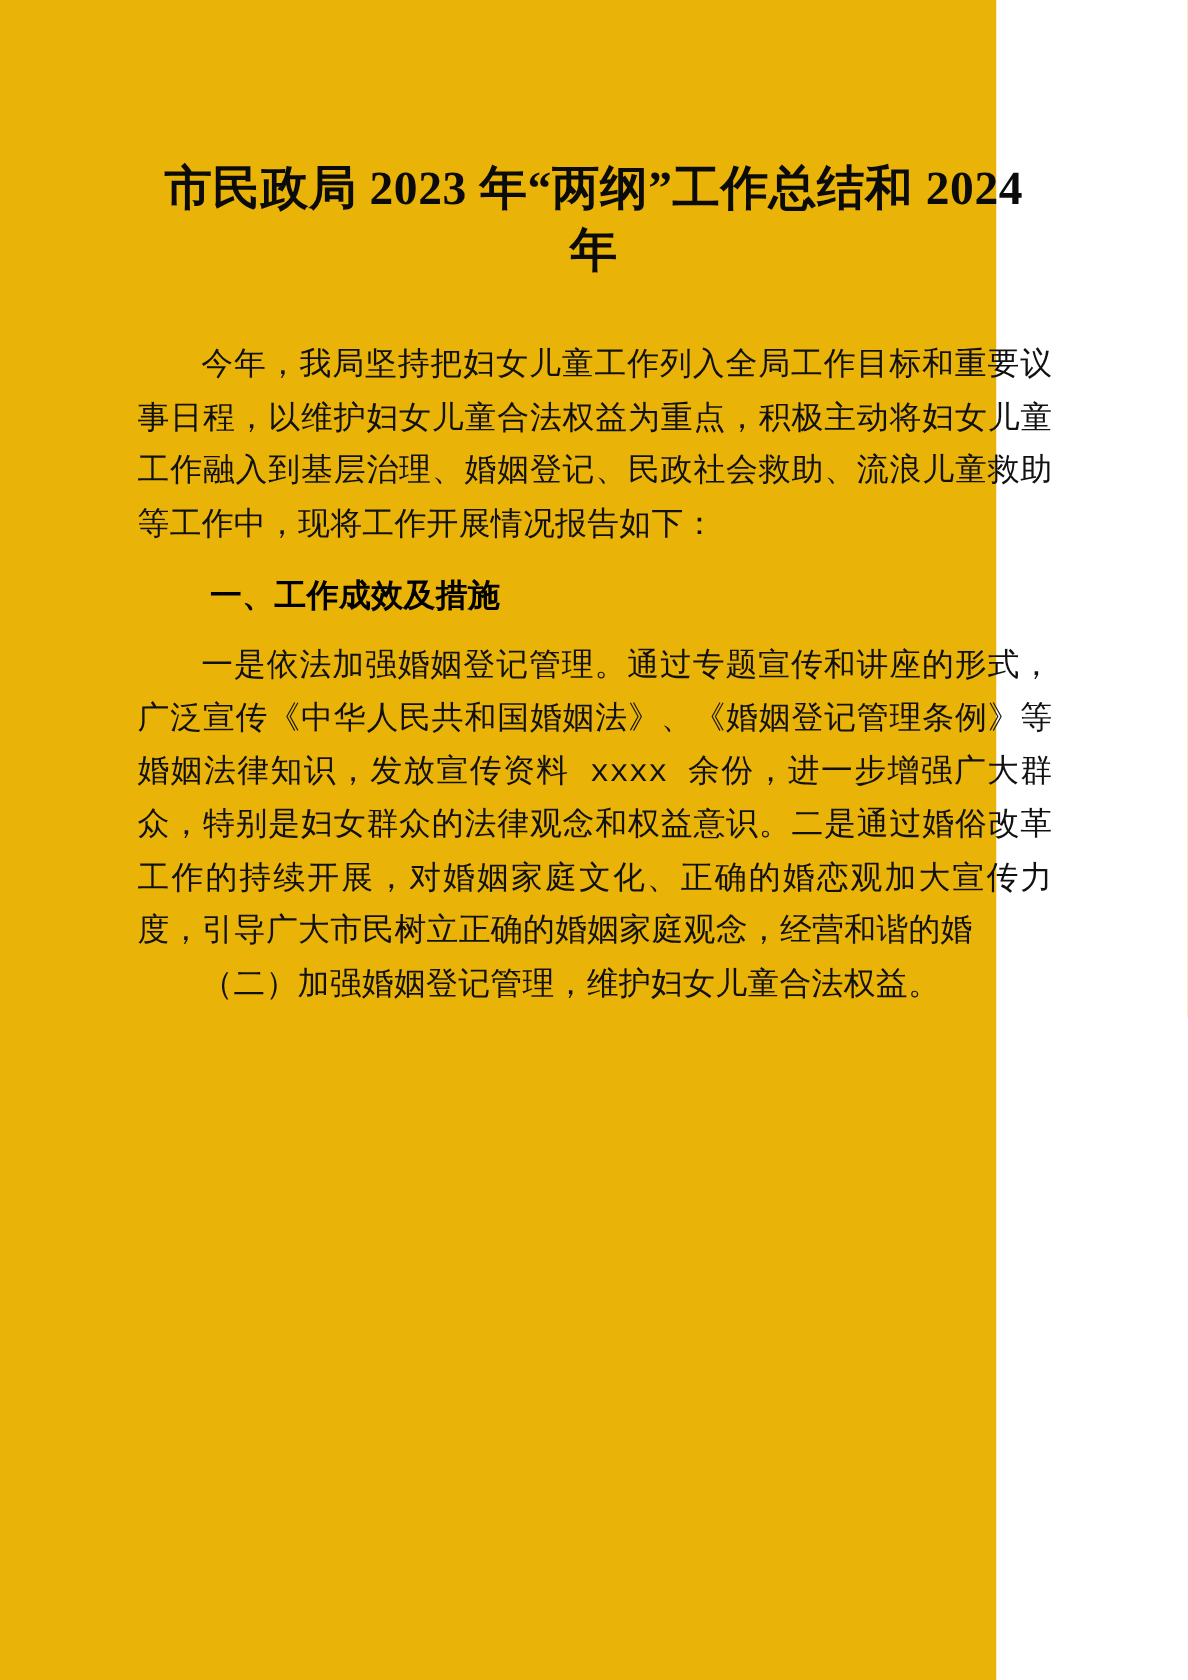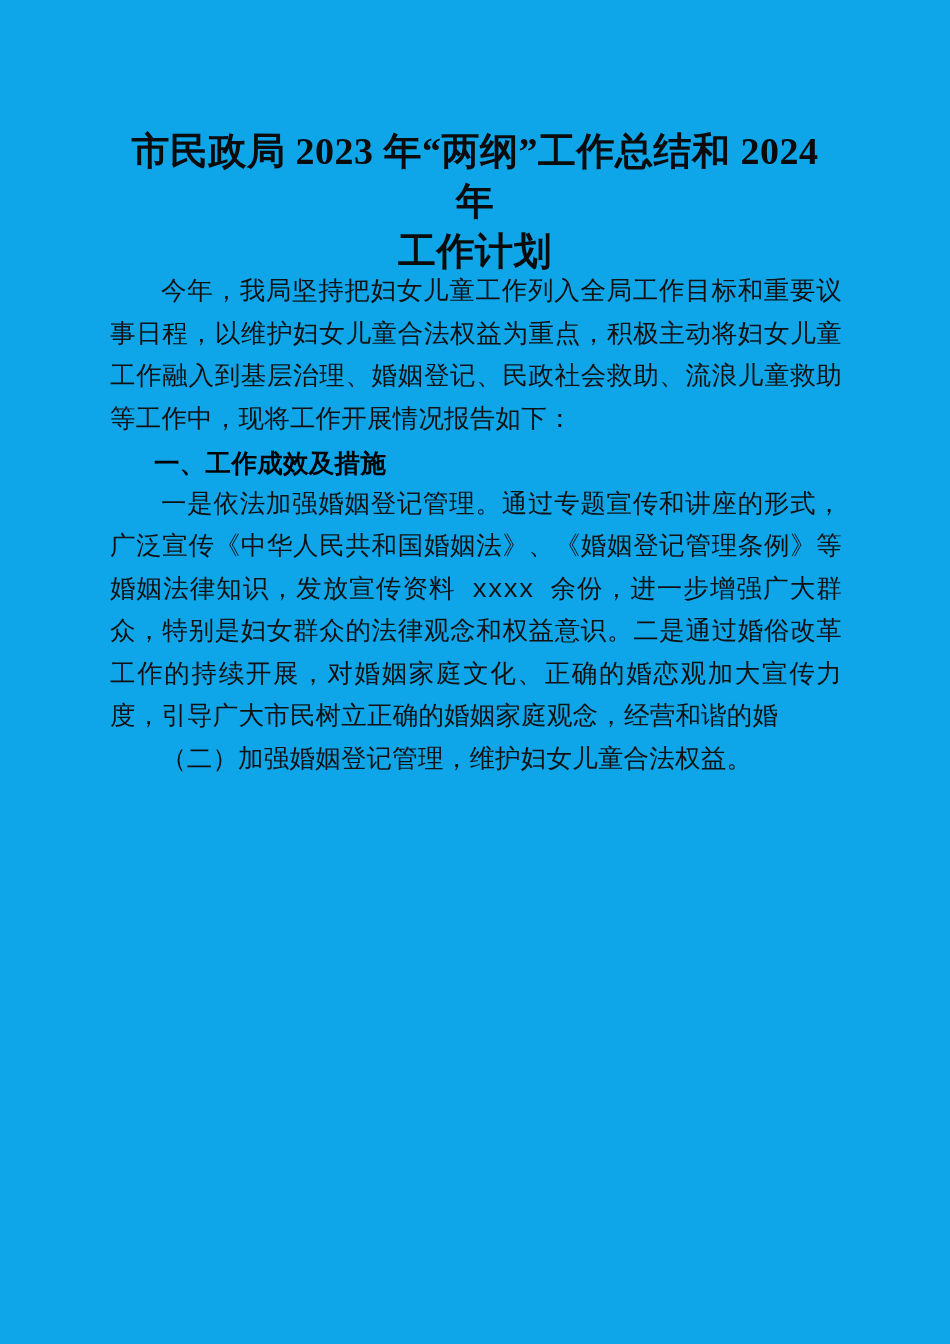--- a/index.html
+++ b/index.html
@@ -10,23 +10,23 @@
   body {
     width: 950px;
     height: 1344px;
     overflow: hidden;
     font-family: "Liberation Serif", "DejaVu Serif", serif;
     color: #000000;
   }
 
   .page {
     position: relative;
-    width: 950px;
+    width: 797px;
     height: 1344px;
-    background: #0ea5e9;
+    background: #eab308;
     box-sizing: border-box;
   }
 
   .doc-title {
     position: absolute;
     top: 126px;
     left: 110px;
     width: 730px;
     text-align: center;
     font-family: "Liberation Serif", "DejaVu Serif", serif;
@@ -51,38 +51,37 @@
     line-height: 42.5px;
     text-align: justify;
     text-justify: inter-character;
     text-indent: 51px;
     letter-spacing: 0.2px;
     color: #111111;
     word-break: break-all;
   }
 
   p.heading1 {
-    margin: 0;
+    margin: 14px;
     font-family: "Liberation Sans", "DejaVu Sans", sans-serif;
     font-weight: 700;
     font-size: 25.5px;
     line-height: 42.5px;
     text-indent: 44px;
     letter-spacing: 0.3px;
     color: #000000;
   }
 </style>
 </head>
 <body>
 
 <div class="page">
 
   <div class="doc-title">
     <div>市民政局 2023 年“两纲”工作总结和 2024 年</div>
-    <div>工作计划</div>
   </div>
 
   <div class="body-block">
 
     <p class="para">今年，我局坚持把妇女儿童工作列入全局工作目标和重要议事日程，以维护妇女儿童合法权益为重点，积极主动将妇女儿童工作融入到基层治理、婚姻登记、民政社会救助、流浪儿童救助等工作中，现将工作开展情况报告如下：</p>
 
     <p class="heading1">一、工作成效及措施</p>
 
 
 

